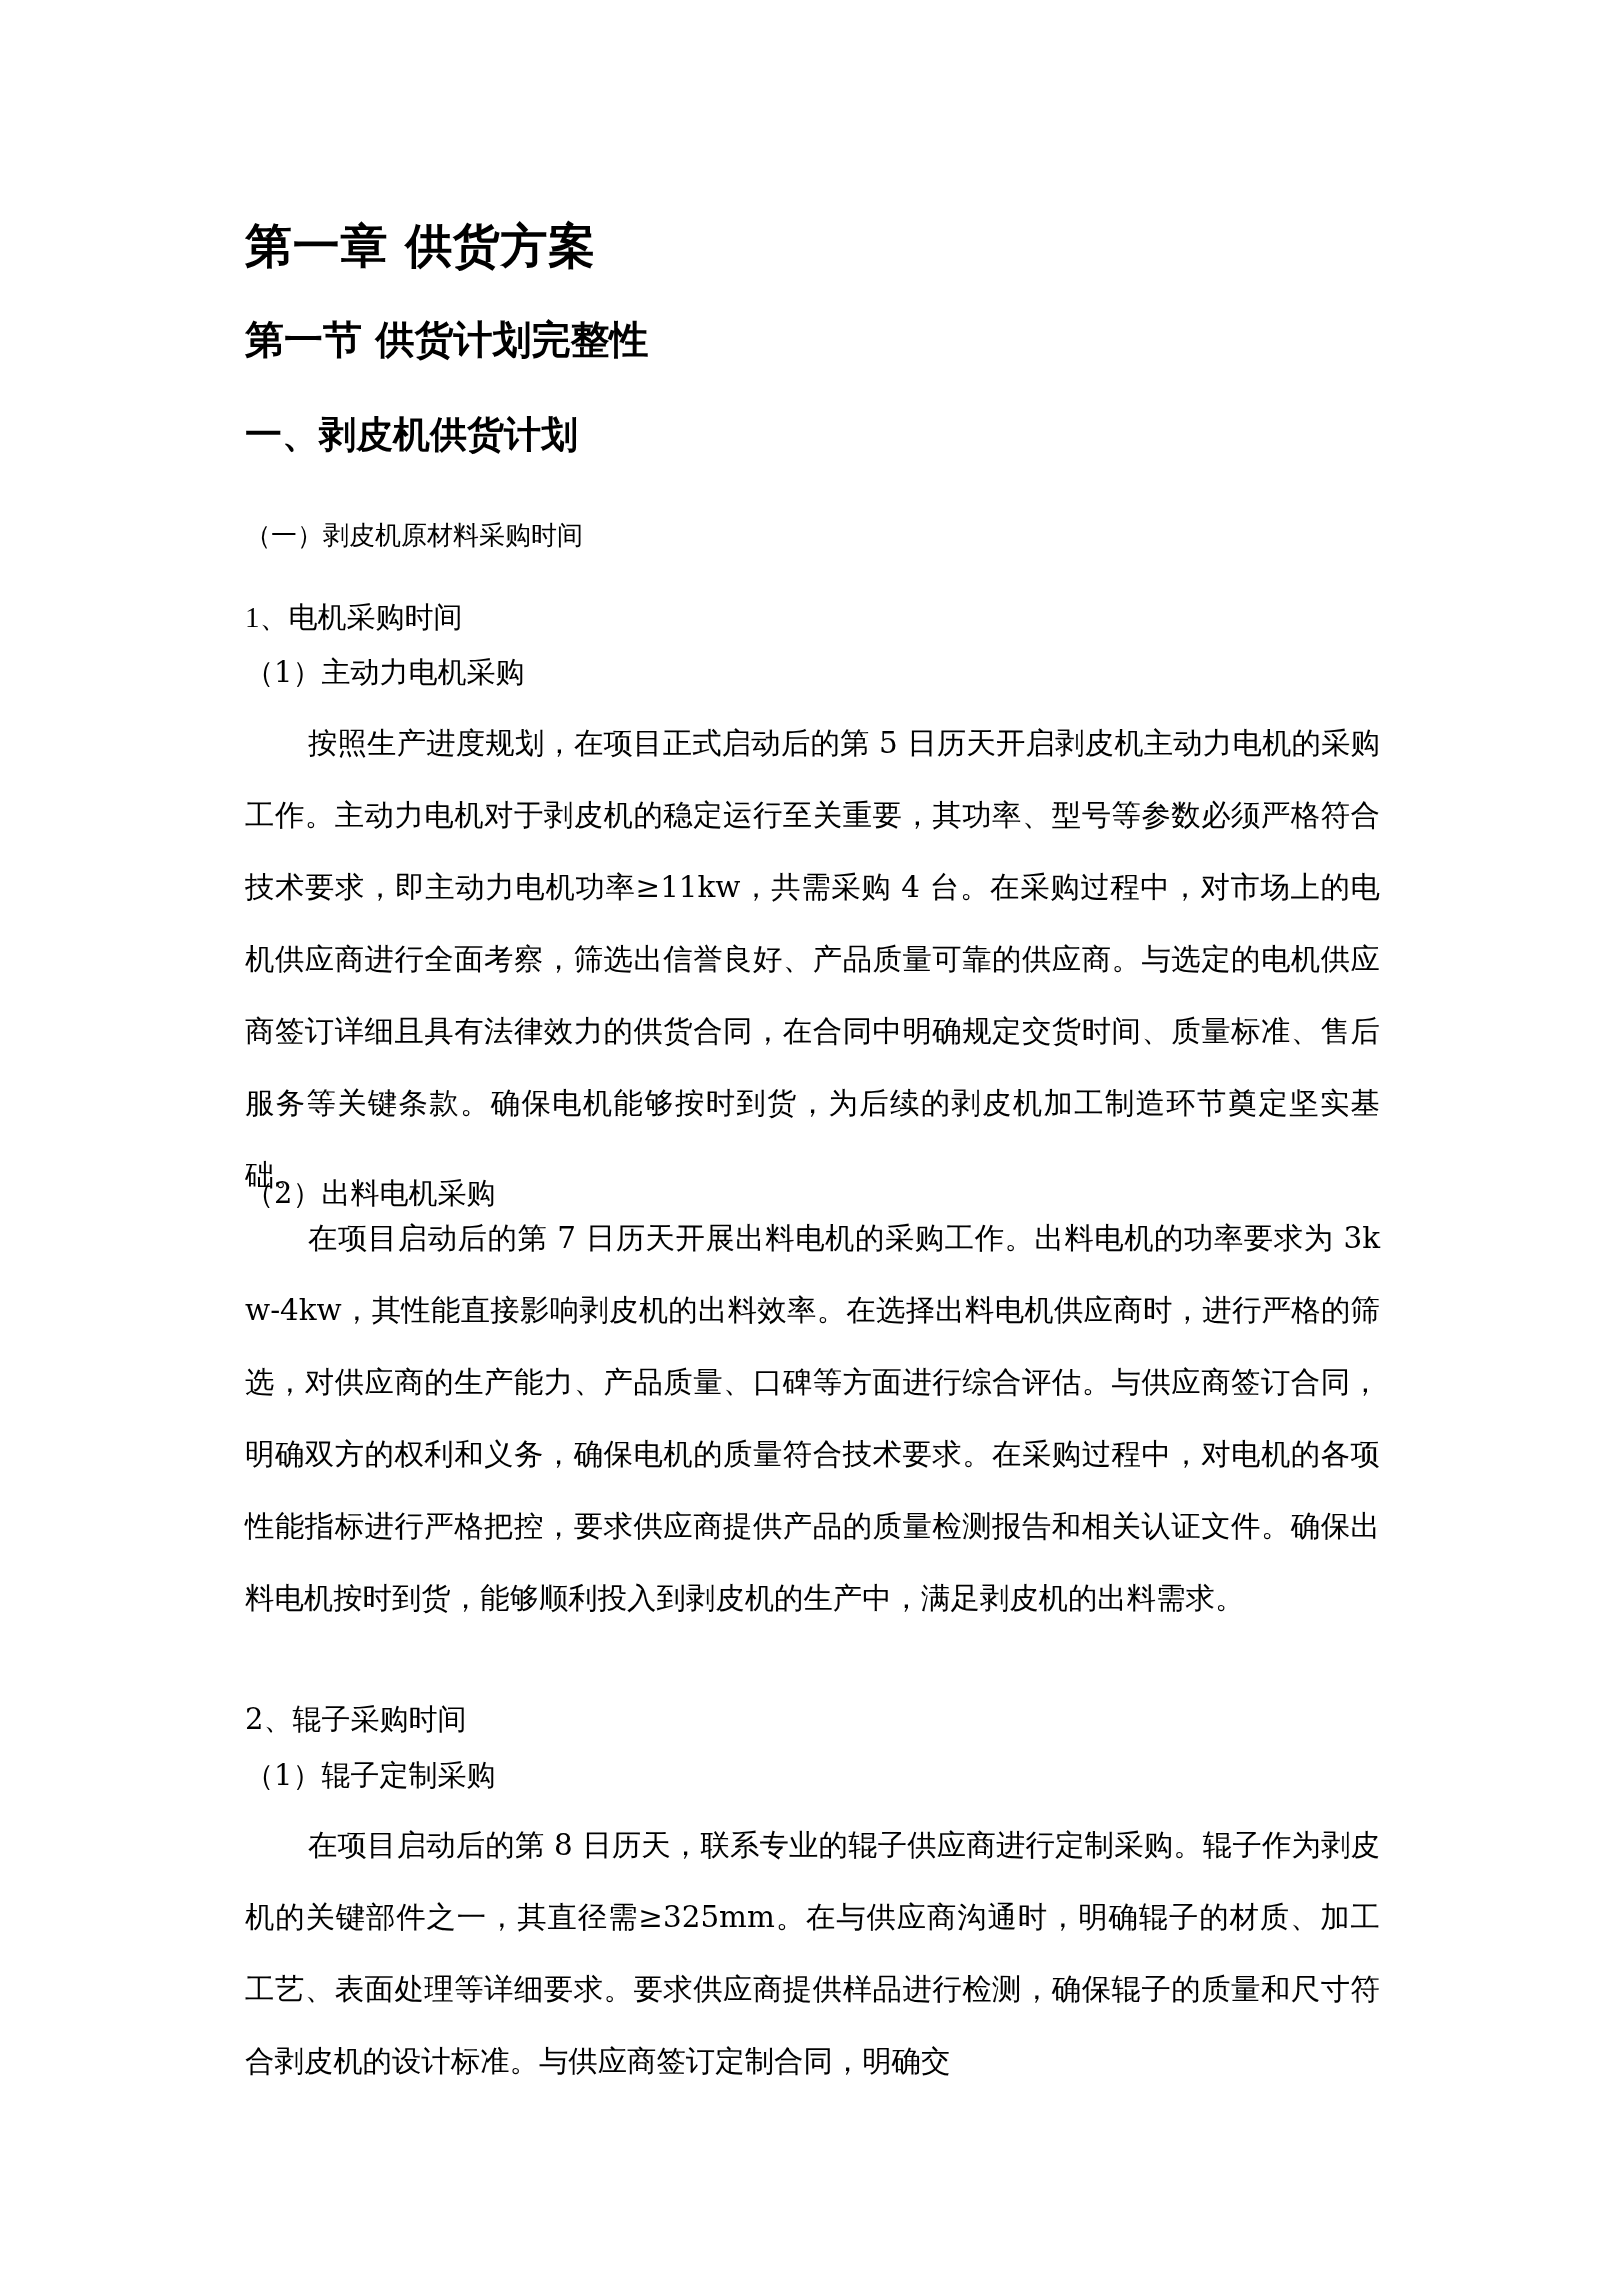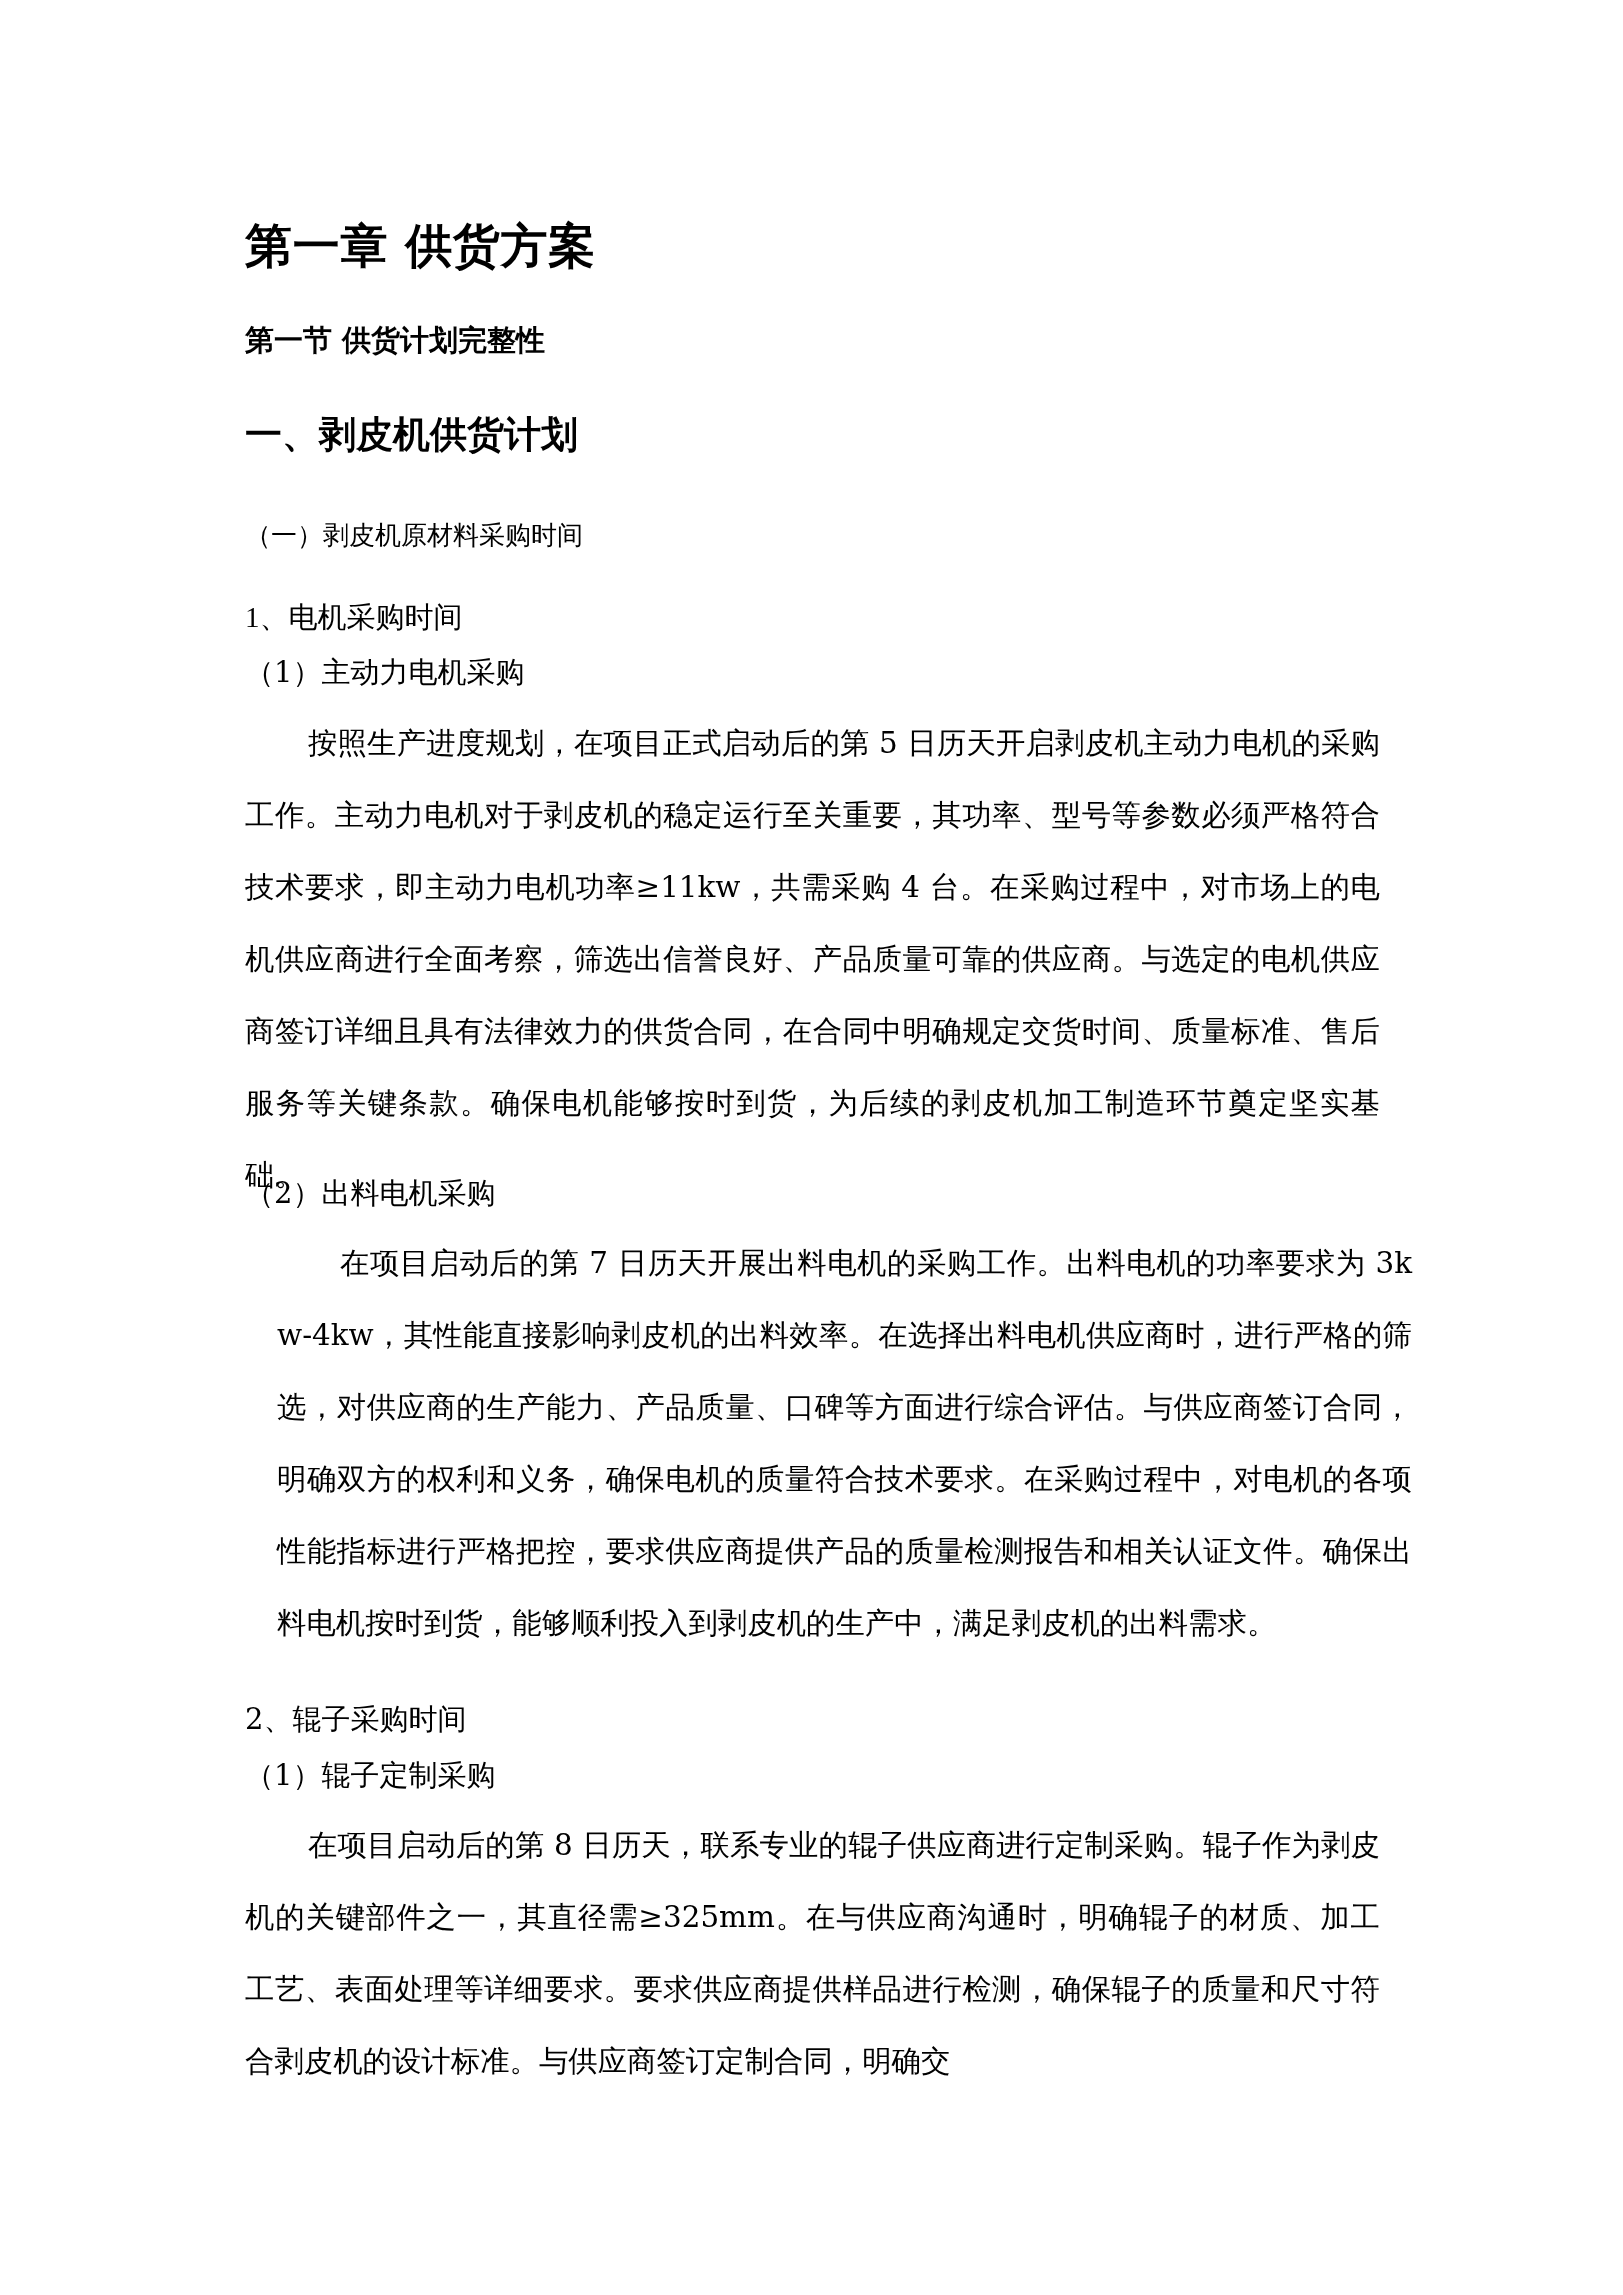--- a/index.html
+++ b/index.html
@@ -39,21 +39,21 @@
       line-height: 59px;
       white-space: nowrap;
       letter-spacing: 0.7px;
     }
     .h2 {
       position: absolute;
       left: 0;
       top: 314px;
       font-family: "DejaVu Sans", "Liberation Sans", sans-serif;
       font-weight: bold;
-      font-size: 29px;
+      font-size: 39px;
       line-height: 52px;
       white-space: nowrap;
     }
     .h3 {
       position: absolute;
       left: 0;
       top: 412px;
       font-family: "DejaVu Sans", "Liberation Sans", sans-serif;
       font-weight: bold;
       font-size: 37px;
@@ -97,21 +97,21 @@
     <div class="h3">一、剥皮机供货计划</div>
     <div class="h4">（一）剥皮机原材料采购时间</div>
 
     <div class="label" style="top:599px;font-family:Liberation Serif, serif;">1、电机采购时间</div>
     <div class="label" style="top:654px;">（1）主动力电机采购</div>
 
     <div class="para" style="top:707px;">按照生产进度规划，在项目正式启动后的第 5 日历天开启剥皮机主动力电机的采购工作。主动力电机对于剥皮机的稳定运行至关重要，其功率、型号等参数必须严格符合技术要求，即主动力电机功率≥11kw，共需采购 4 台。在采购过程中，对市场上的电机供应商进行全面考察，筛选出信誉良好、产品质量可靠的供应商。与选定的电机供应商签订详细且具有法律效力的供货合同，在合同中明确规定交货时间、质量标准、售后服务等关键条款。确保电机能够按时到货，为后续的剥皮机加工制造环节奠定坚实基础。</div>
 
     <div class="label" style="top:1175px;text-align:center;">（2）出料电机采购</div>
 
-    <div class="para" style="top:1227px;margin-left:32px;">在项目启动后的第 7 日历天开展出料电机的采购工作。出料电机的功率要求为 3kw-4kw，其性能直接影响剥皮机的出料效率。在选择出料电机供应商时，进行严格的筛选，对供应商的生产能力、产品质量、口碑等方面进行综合评估。与供应商签订合同，明确双方的权利和义务，确保电机的质量符合技术要求。在采购过程中，对电机的各项性能指标进行严格把控，要求供应商提供产品的质量检测报告和相关认证文件。确保出料电机按时到货，能够顺利投入到剥皮机的生产中，满足剥皮机的出料需求。</div>
+    <div class="para" style="top:1202px;">在项目启动后的第 7 日历天开展出料电机的采购工作。出料电机的功率要求为 3kw-4kw，其性能直接影响剥皮机的出料效率。在选择出料电机供应商时，进行严格的筛选，对供应商的生产能力、产品质量、口碑等方面进行综合评估。与供应商签订合同，明确双方的权利和义务，确保电机的质量符合技术要求。在采购过程中，对电机的各项性能指标进行严格把控，要求供应商提供产品的质量检测报告和相关认证文件。确保出料电机按时到货，能够顺利投入到剥皮机的生产中，满足剥皮机的出料需求。</div>
 
     <div class="label" style="top:1701px;">2、辊子采购时间</div>
     <div class="label" style="top:1757px;">（1）辊子定制采购</div>
 
     <div class="para" style="top:1809px;">在项目启动后的第 8 日历天，联系专业的辊子供应商进行定制采购。辊子作为剥皮机的关键部件之一，其直径需≥325mm。在与供应商沟通时，明确辊子的材质、加工工艺、表面处理等详细要求。要求供应商提供样品进行检测，确保辊子的质量和尺寸符合剥皮机的设计标准。与供应商签订定制合同，明确交</div>
 
   </div>
 </div>
 
 

